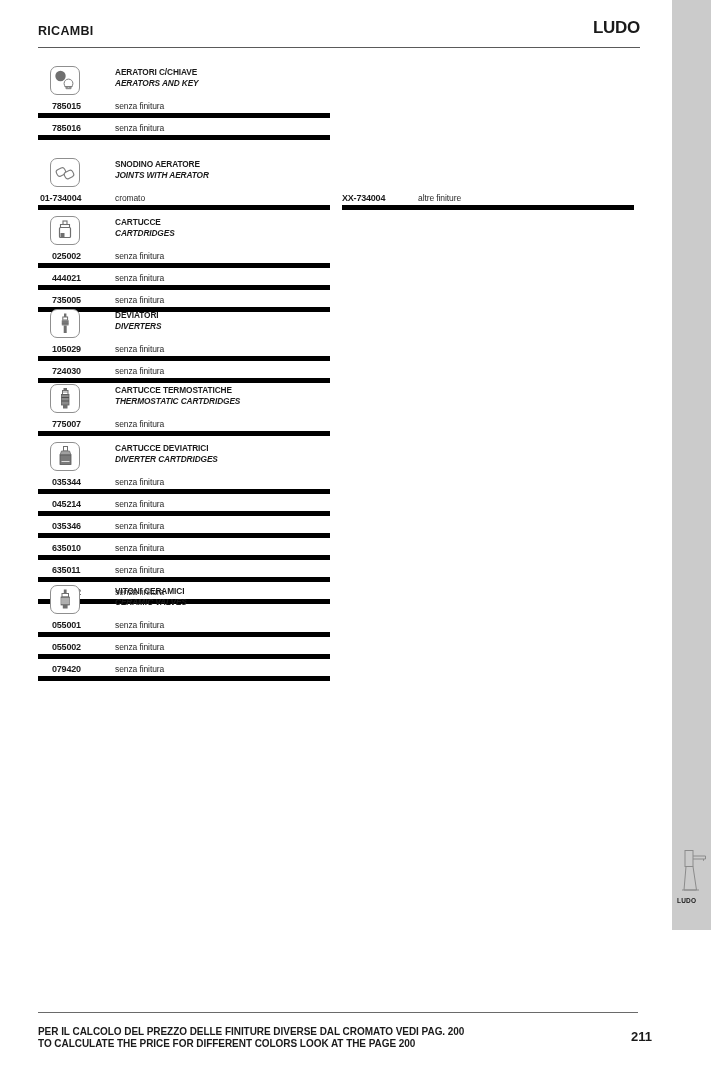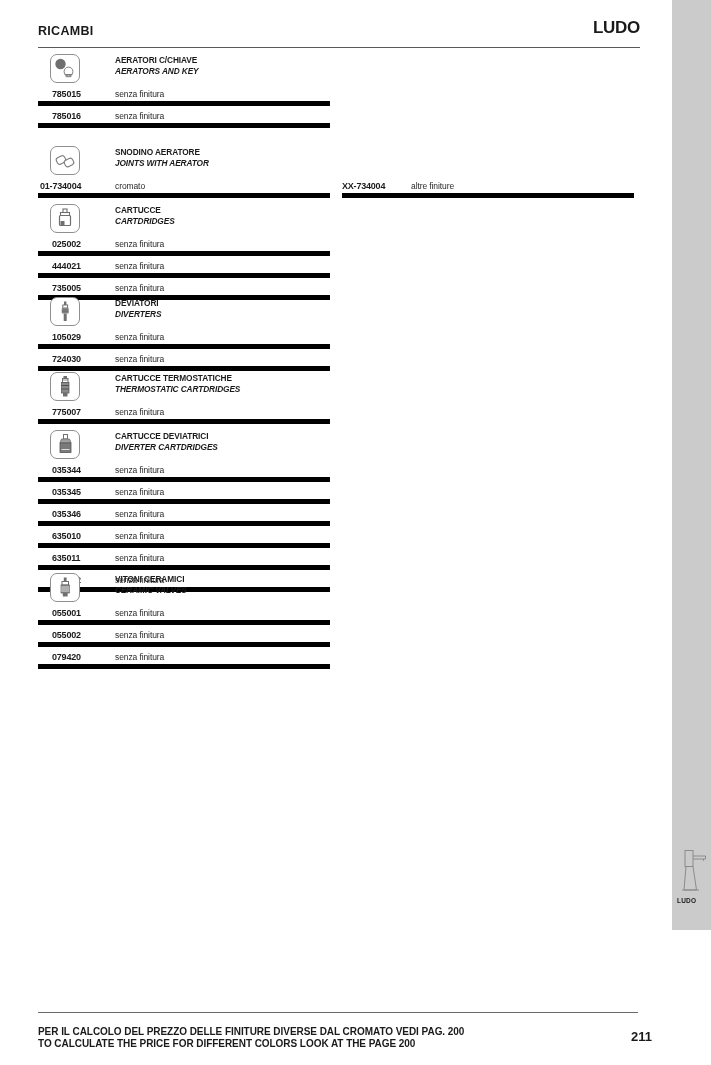--- a/index.html
+++ b/index.html
@@ -6,38 +6,38 @@
   .page{
     position:relative;width:711px;height:1065px;background:#ffffff;overflow:hidden;
     font-family:"Liberation Sans", sans-serif;color:#1a1a1a;
   }
   
   .header{position:absolute;left:38px;top:18px;width:602px;display:flex;justify-content:space-between;align-items:flex-end;}
   .h-left{font-size:12.5px;font-weight:bold;letter-spacing:0.3px;}
   .h-right{font-size:17px;font-weight:bold;letter-spacing:-0.3px;}
   .header-rule{position:absolute;left:38px;top:47px;width:602px;height:1px;background:#5a5a5a;}
   
-  .section{position:absolute;left:38px;width:602px;}
+  .section{position:absolute;left:38px;width:602px;margin-top:12px;}
   .s1{top:52px}.s2{top:144px}.s3{top:202px}.s4{top:295px}.s5{top:370px}.s6{top:428px}.s7{top:571px}
   .sec-head{position:relative;height:32px;}
   .icon-box{
     position:absolute;left:12px;top:2px;width:30px;height:29px;
     border:1.4px solid #8f8f8f;border-radius:7px;background:#fff;
     display:flex;align-items:center;justify-content:center;box-sizing:border-box;
   }
   .titles{position:absolute;left:77px;top:3px;line-height:10.5px;}
   .title-it{font-size:8.3px;font-weight:bold;letter-spacing:-0.1px;}
   .title-en{font-size:8.3px;font-weight:bold;font-style:italic;letter-spacing:-0.1px;}
   .row{position:relative;height:17px;width:292px;border-bottom:5px solid #000000;}
   .code{position:absolute;left:14px;bottom:2px;font-size:9px;font-weight:bold;letter-spacing:-0.2px;}
   .desc{position:absolute;left:77px;bottom:2px;font-size:8.5px;color:#2a2a2a;letter-spacing:-0.1px;}
   .row-pair{display:flex;gap:12px;}
   .row-pair .row.left .code{left:2px;}
   .row-pair .row.right .code{left:0;}
-  .row-pair .row.right .desc{left:69px;text-align:center;}
+  .row-pair .row.right .desc{left:76px;text-align:center;}
   
   .side-strip{position:absolute;right:0;top:0;width:39px;height:930px;background:#cbcbcb;}
   .side-faucet{position:absolute;left:2px;top:848px;}
   .side-label{position:absolute;left:5px;top:897px;font-size:6.5px;font-weight:bold;letter-spacing:0.2px;color:#1a1a1a;}
   
   .footer-online{position:absolute;left:38px;top:983px;font-size:8px;font-weight:bold;line-height:11.5px;letter-spacing:-0.05px;}
   .footer-rule{position:absolute;left:38px;top:1012px;width:600px;height:1px;background:#6a6a6a;}
   .footer-price{position:absolute;left:38px;top:1026px;font-size:10px;font-weight:bold;line-height:11.5px;letter-spacing:-0.05px;}
   .page-number{position:absolute;left:631px;top:1029px;font-size:13px;font-weight:bold;}
   svg{display:block;}
@@ -204,21 +204,21 @@
         <div class="title-it">CARTUCCE DEVIATRICI</div>
         <div class="title-en">DIVERTER CARTDRIDGES</div>
       </div>
     </div>
     <div class="rows">
       <div class="row">
         <span class="code">035344</span>
         <span class="desc">senza finitura</span>
       </div>
       <div class="row">
-        <span class="code">035345</span>
+        <span class="code">045214</span>
         <span class="desc">senza finitura</span>
       </div>
       <div class="row">
         <span class="code">035346</span>
         <span class="desc">senza finitura</span>
       </div>
       <div class="row">
         <span class="code">635010</span>
         <span class="desc">senza finitura</span>
       </div>

